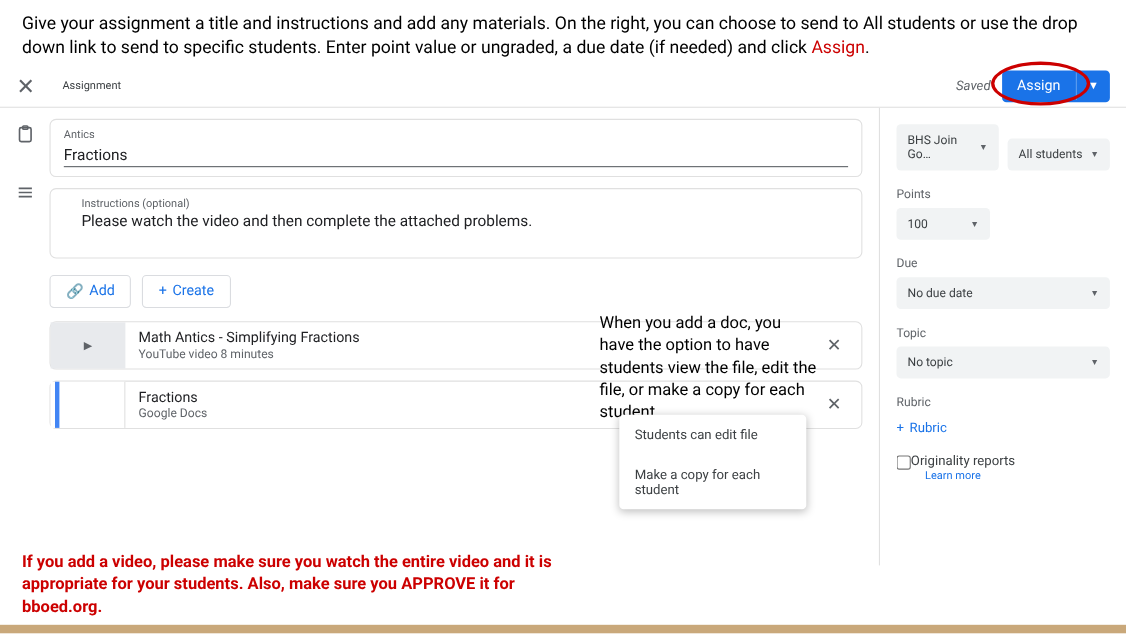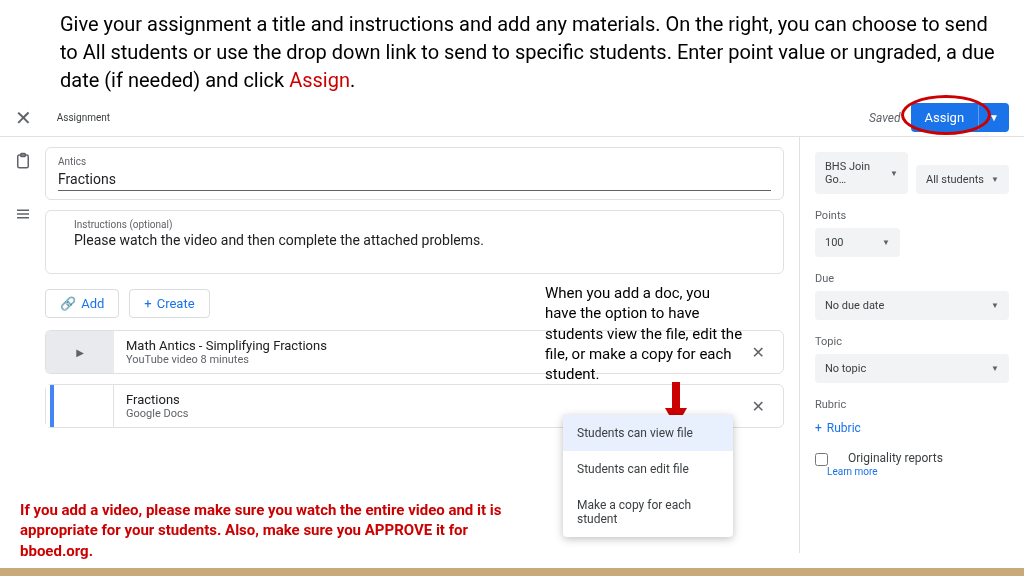--- a/index.html
+++ b/index.html
@@ -1,17 +1,17 @@
 <!DOCTYPE html>
 <html><head>
 <meta charset="utf-8">
 <style>
 * { margin: 0; padding: 0; box-sizing: border-box; font-family: Roboto, Arial, sans-serif; }
 body { background: #fff; width: 1024px; height: 576px; position: relative; overflow: hidden; }
-.top-instructions { padding: 10px 20px 5px 20px; font-size: 20px; line-height: 1.4; color: #000; margin-left: 40px; }
+.top-instructions { padding: 10px 20px 5px 20px; font-size: 16px; line-height: 1.4; color: #000; }
 .assign-word { color: #cc0000; }
 .app-header { display: flex; align-items: center; padding: 4px 15px; border-bottom: 1px solid #e0e0e0; }
 .close-x { font-size: 20px; color: #5f6368; margin-right: 25px; cursor: pointer; }
 .header-title { font-size: 10px; color: #3c4043; flex: 1; }
 .saved-txt { font-style: italic; color: #5f6368; font-size: 12px; margin-right: 10px; }
 .assign-btn-wrap { position: relative; }
 .assign-btn { background: #1a73e8; color: #fff; border: none; display: flex; align-items: center; border-radius: 4px; overflow: hidden; }
 .assign-btn-text { padding: 7px 14px; font-size: 13px; }
 .assign-btn-drop { padding: 7px 10px; border-left: 1px solid rgba(255,255,255,0.3); font-size: 10px; }
 .red-circle { position: absolute; border: 3px solid #cc0000; border-radius: 50%; width: 90px; height: 40px; top: -8px; left: -10px; pointer-events: none; }
@@ -37,23 +37,23 @@
 .perm-option { padding: 11px 14px; font-size: 12px; color: #3c4043; cursor: pointer; }
 .perm-option.selected { background: #e8f0fe; }
 .sidebar { width: 225px; border-left: 1px solid #e0e0e0; padding: 15px 15px 0 15px; }
 .sb-label { font-size: 11px; color: #5f6368; margin-bottom: 6px; }
 .sb-row { display: flex; gap: 8px; margin-bottom: 15px; align-items: flex-end; }
 .sb-select { background: #f1f3f4; border-radius: 4px; padding: 8px 10px; font-size: 11px; color: #3c4043; display: flex; align-items: center; justify-content: space-between; cursor: pointer; }
 .sb-select.small { flex: 1; }
 .sb-select.full { width: 100%; margin-bottom: 15px; }
 .caret { font-size: 8px; color: #5f6368; }
 .rubric-btn { color: #1a73e8; font-size: 12px; padding: 4px 0; cursor: pointer; display: flex; gap: 5px; margin-bottom: 12px; }
-.orig-row { display: flex; align-items: flex-start; gap: 20px; font-size: 12px; color: #3c4043; }
+.orig-row { display: flex; align-items: flex-start; gap: 0; font-size: 12px; color: #3c4043; }
 .orig-row input { margin-top: 2px; }
-.learn-more { color: #1a73e8; font-size: 10px; margin-left: 12px; cursor: pointer; }
+.learn-more { color: #1a73e8; font-size: 10px; margin-left: 26px; cursor: pointer; }
 .annotation { position: absolute; font-size: 15px; line-height: 1.35; color: #000; }
 .anno1 { left: 545px; top: 283px; width: 200px; }
 .red-arrow { position: absolute; left: 665px; top: 382px; }
 .red-note { position: absolute; left: 20px; top: 500px; color: #cc0000; font-weight: bold; font-size: 15px; line-height: 1.35; width: 500px; }
 .bottom-bar { position: absolute; bottom: 0; left: 0; right: 0; height: 8px; background: #c9a87a; }
 .icon-svg { width: 18px; height: 18px; }
 </style>
 </head>
 <body>
 
@@ -122,21 +122,20 @@
     <div class="attach-row">
       <div class="attach-thumb docs">
         <div class="doc-bar"></div>
       </div>
       <div class="attach-info">
         <div class="attach-title">Fractions</div>
         <div class="attach-sub">Google Docs</div>
       </div>
       <span class="attach-x">✕</span>
       <div class="perm-dropdown">
-        <div class="perm-option selected">Students can view file</div>
         <div class="perm-option">Students can edit file</div>
         <div class="perm-option">Make a copy for each student</div>
       </div>
     </div>
   </div>
 
   <div class="sidebar">
     <div class="sb-row">
       <div class="sb-select small">
         <span>BHS Join Go…</span>

